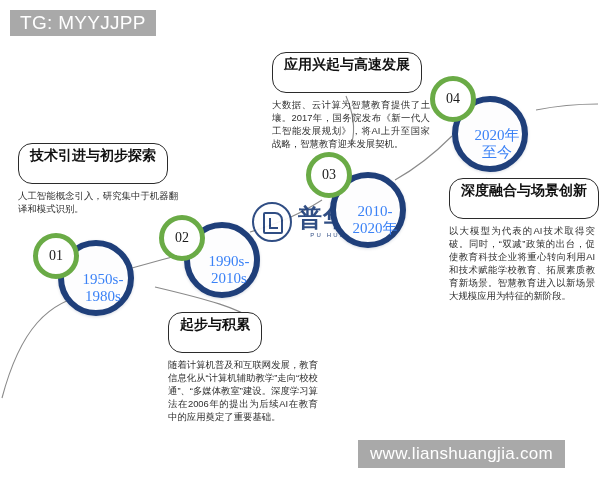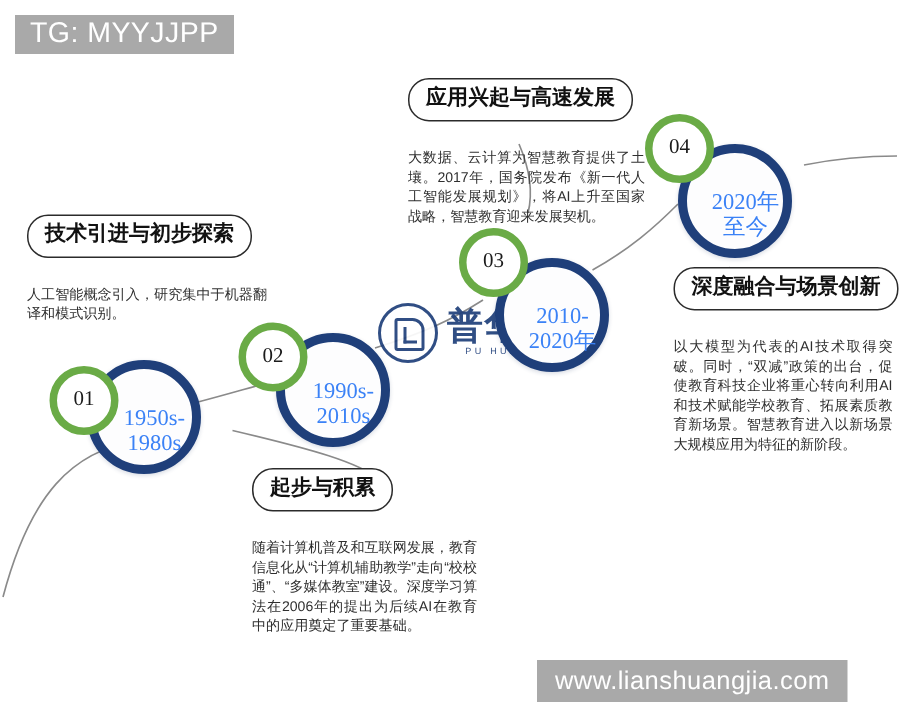--- a/index.html
+++ b/index.html
@@ -109,30 +109,30 @@
 
   
   .callout {
     position: absolute;
     z-index: 20;
   }
   .callout .pill {
     display: inline-block;
     border: 1.4px solid #2b2b2b;
     border-radius: 14px;
-    padding: 3px 11px 8px 11px;
+    padding: 3px 11px 20px 11px;
     font-size: 14px;
     font-weight: bold;
     color: #111111;
     background: #ffffff;
     white-space: nowrap;
     line-height: 1.15;
   }
   .callout .body {
-    margin-top: 17px;
+    margin-top: 5px;
     font-size: 9.4px;
     line-height: 13px;
     color: #2f2f2f;
     text-align: justify;
   }
 
   
   #logo {
     position: absolute;
     left: 252px;
@@ -210,21 +210,21 @@
     <path d="M 155 287 C 210 300 238 308 254 320" fill="none" stroke="#8a8a8a" stroke-width="1.1"></path>
     <path d="M 352 142 C 356 126 352 110 346 96" fill="none" stroke="#8a8a8a" stroke-width="1.1"></path>
     <path d="M 486 178 C 492 192 494 198 496 204" fill="none" stroke="#8a8a8a" stroke-width="1.1"></path>
   </svg>
 
   <div class="stage">
     <div class="ring-blue" style="left:58px; top:240px; width:76px; height:76px;">
       <div class="years">1950s-
 1980s</div>
     </div>
-    <div class="ring-green" style="left:33px; top:244px; width:46px; height:46px;">
+    <div class="ring-green" style="left:33px; top:233px; width:46px; height:46px;">
       <div class="num">01</div>
     </div>
   </div>
 
   <div class="callout" style="left:18px; top:143px; width:160px;">
     <div class="pill">技术引进与初步探索</div>
     <div class="body">人工智能概念引入，研究集中于机器翻译和模式识别。</div>
   </div>
 
   <div class="stage">

